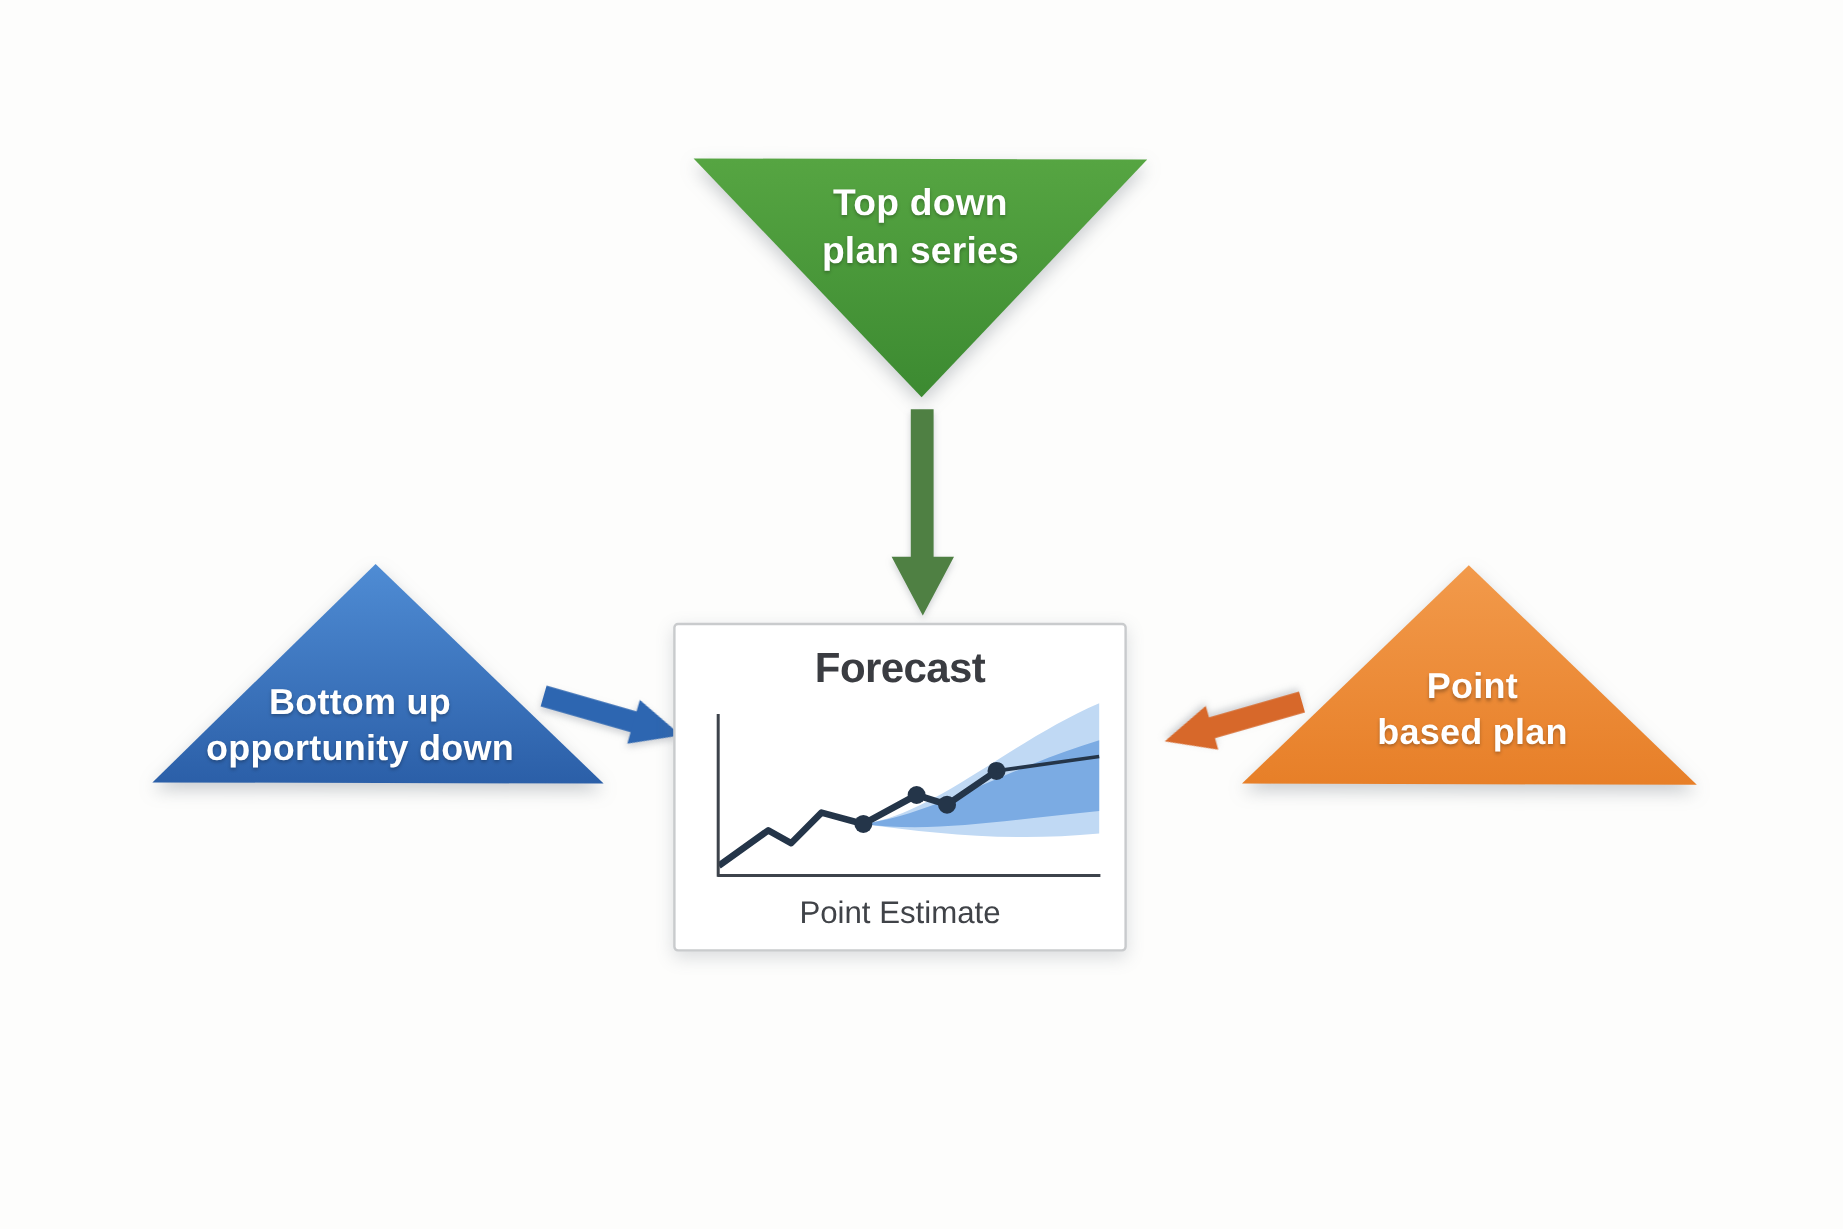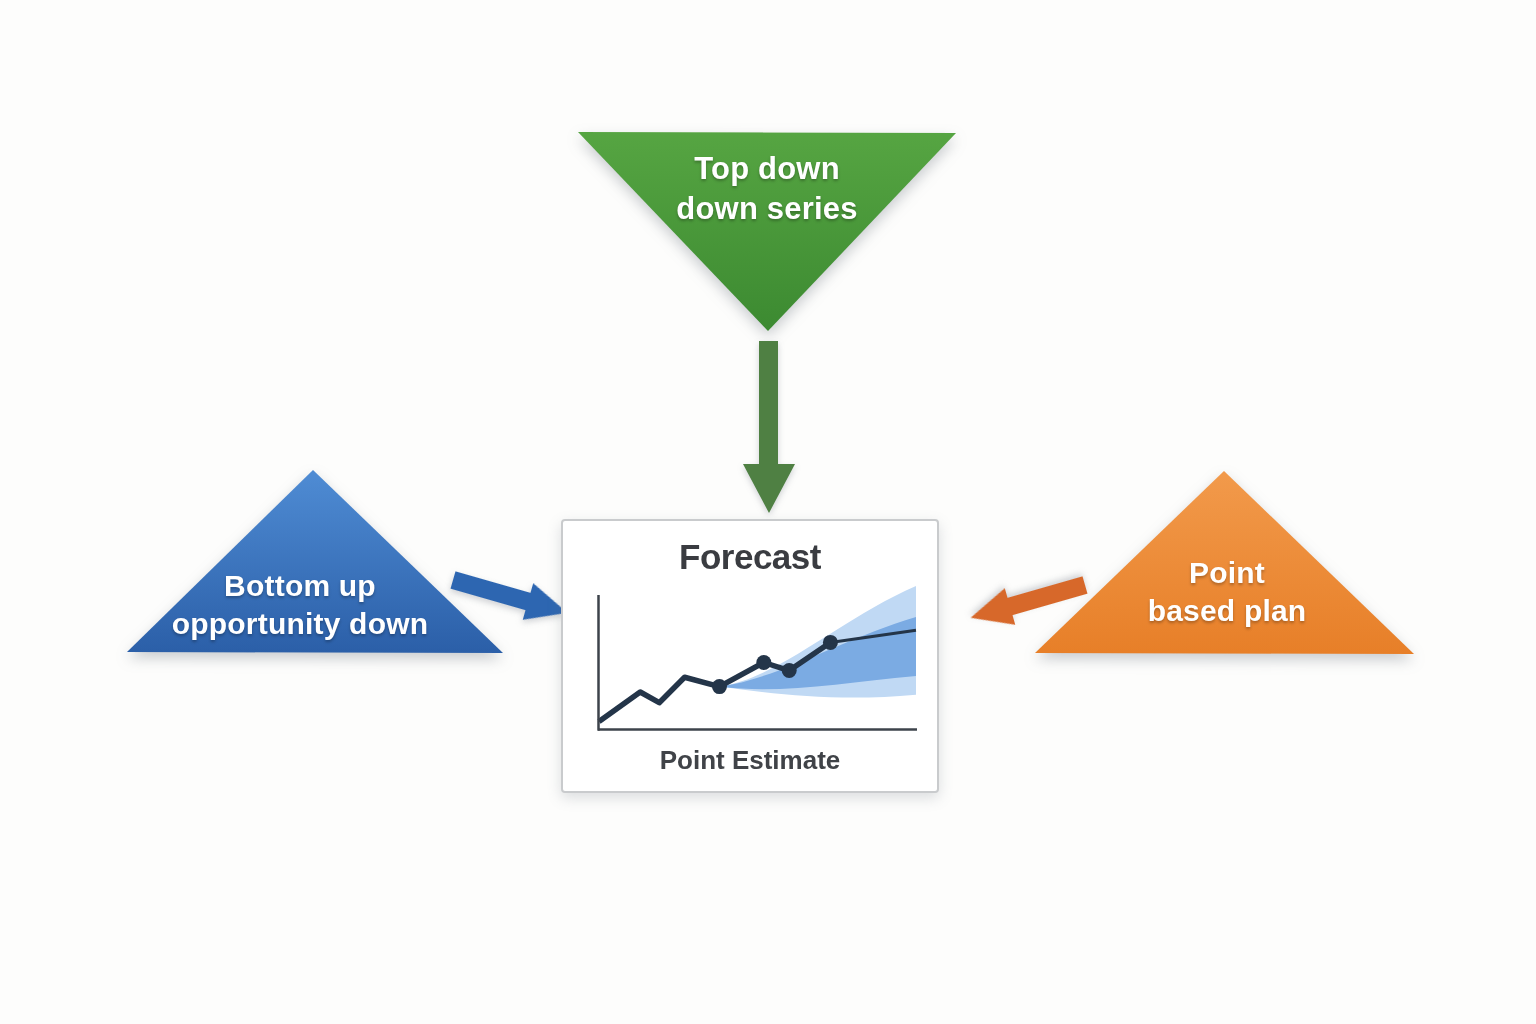--- a/index.html
+++ b/index.html
@@ -14,21 +14,21 @@
   .node-label span{display:block;}
   .label-top{left:550px;top:149px;width:340px;font-size:31px;line-height:40px;}
   .label-left{left:53px;top:567px;width:400px;}
   .label-right{left:980px;top:554px;width:400px;}
   .forecast-card{position:absolute;left:514px;top:519px;width:378px;height:274px;
                  box-sizing:border-box;background:#ffffff;border:2px solid #c9cbcd;
                  border-radius:4px;box-shadow:0 5px 14px rgba(100,110,125,0.22);}
   .card-title{position:absolute;top:16px;left:0;width:100%;text-align:center;
               font-size:35px;font-weight:bold;color:#3a3c41;letter-spacing:-0.5px;}
   .card-caption{position:absolute;top:224px;left:0;width:100%;text-align:center;
-                font-size:26px;font-weight:bold;color:#404348;}
+                font-size:26px;font-weight:normal;color:#404348;}
   .chart-svg{position:absolute;left:0;top:0;}
 </style>
 </head>
 <body>
 
 <div class="stage">
 
   <svg class="shapes" width="1536" height="1024" viewBox="0 0 1536 1024">
     <defs>
       <linearGradient id="gradGreen" x1="0" y1="0" x2="0" y2="1">
@@ -59,21 +59,21 @@
     <polygon class="tri" points="1177,471 988,653 1367,654" fill="url(#gradOrange)"></polygon>
 
     <g class="arrow" transform="translate(1038,585) rotate(164)">
       <rect x="0" y="-9" width="80" height="18" fill="#d7682a"></rect>
       <polygon points="78,-19 119,0 78,19" fill="#d7682a"></polygon>
     </g>
   </svg>
 
   <div class="node-label label-top">
     <span>Top down</span>
-    <span>down series</span>
+    <span>plan series</span>
   </div>
 
   <div class="node-label label-left">
     <span>Bottom up</span>
     <span>opportunity down</span>
   </div>
 
   <div class="node-label label-right">
     <span>Point</span>
     <span>based plan</span>

